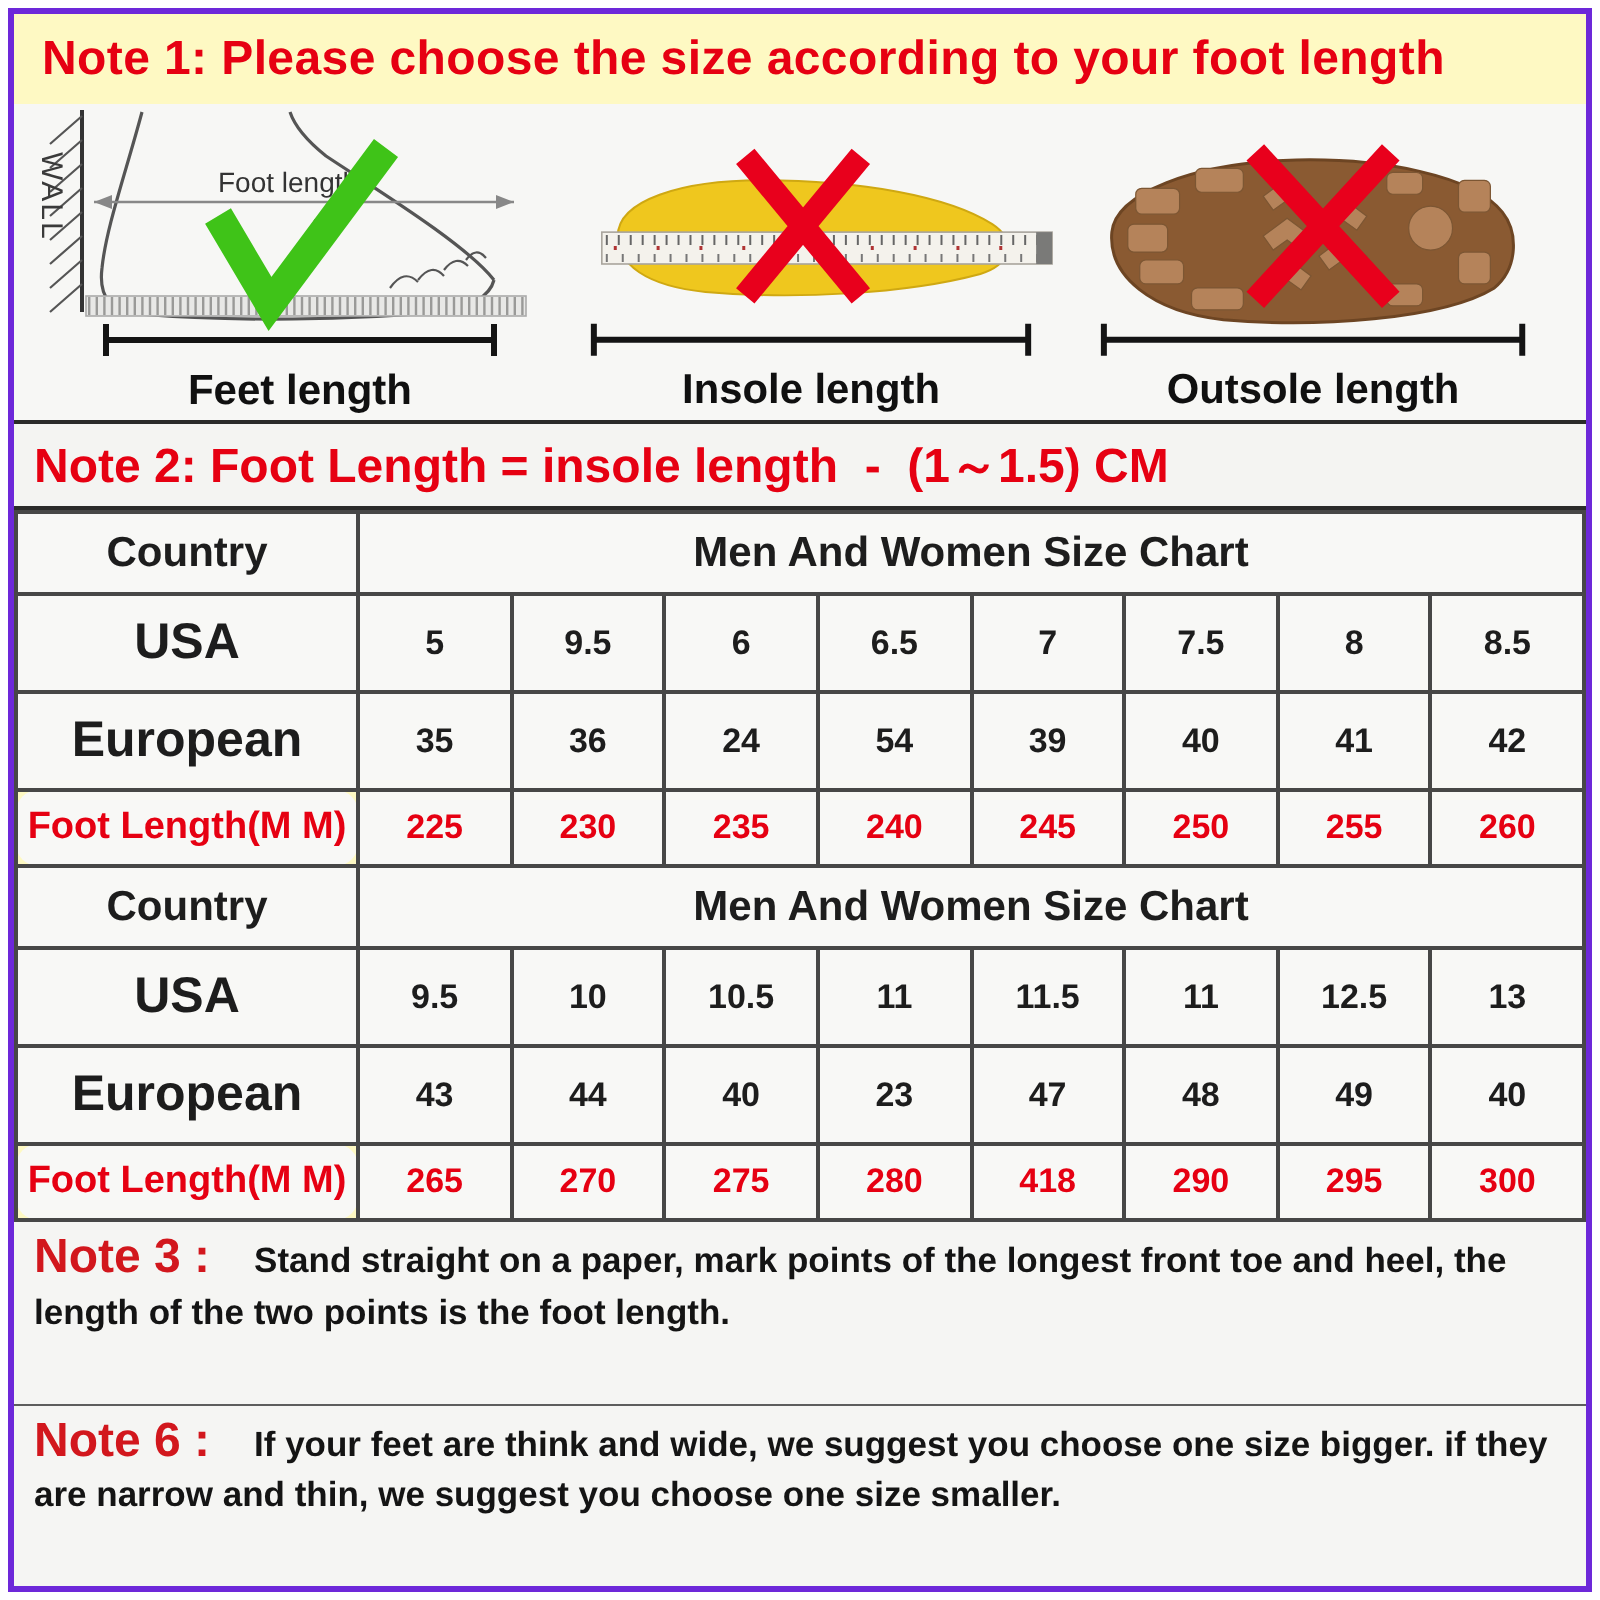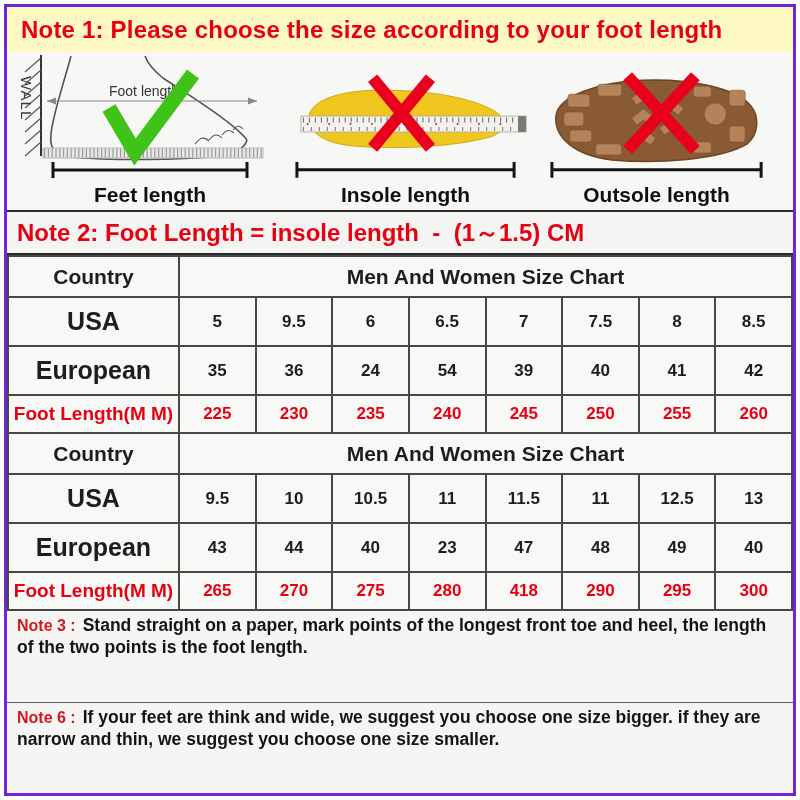--- a/index.html
+++ b/index.html
@@ -35,21 +35,21 @@
   td.lbl{font-size:25px;}
   td.num{font-size:17px;}
   tr.rowred td{color:var(--accent-red,#e60012);}
   tr.rowred td.lbl{font-size:19px;border-radius:11px;}
   .notes{flex:1;display:flex;flex-direction:column;background:#f5f5f3;}
   .note{
     flex:1;padding:3px 10px 2px 10px;font-size:17.5px;font-weight:bold;
     color:#141414;line-height:1.28;border-top:1px solid #5d5d5d;
   }
   .note:first-child{border-top:none;}
-  .nlabel{color:var(--note-label-red,#d2171d);font-size:16px;margin-right:7px;}
+  .nlabel{color:var(--note-label-red,#d2171d);font-size:24px;margin-right:22px;}
   
   .cap{font-family:"Liberation Sans",sans-serif;font-weight:bold;font-size:21px;fill:#101010;text-anchor:middle;}
   .slab{font-family:"Liberation Sans",sans-serif;font-size:14px;fill:#333;}
   .wall{font-family:"Liberation Sans",sans-serif;font-size:15px;fill:#3a3a3a;letter-spacing:1px;}
   .sketch{stroke:#555;stroke-width:1.6;fill:none;}
   .thin{stroke:#555;stroke-width:1.1;fill:none;}
   .bracket{stroke:#141414;stroke-width:3;fill:none;}
   .check{stroke:var(--check-green,#3fc318);stroke-width:15;fill:none;}
   .cross{stroke:var(--cross-red,#e8001c);stroke-width:12;fill:none;}
   .insole-fill{fill:var(--insole-yellow,#efc71e);stroke:#cfa812;stroke-width:1;}

